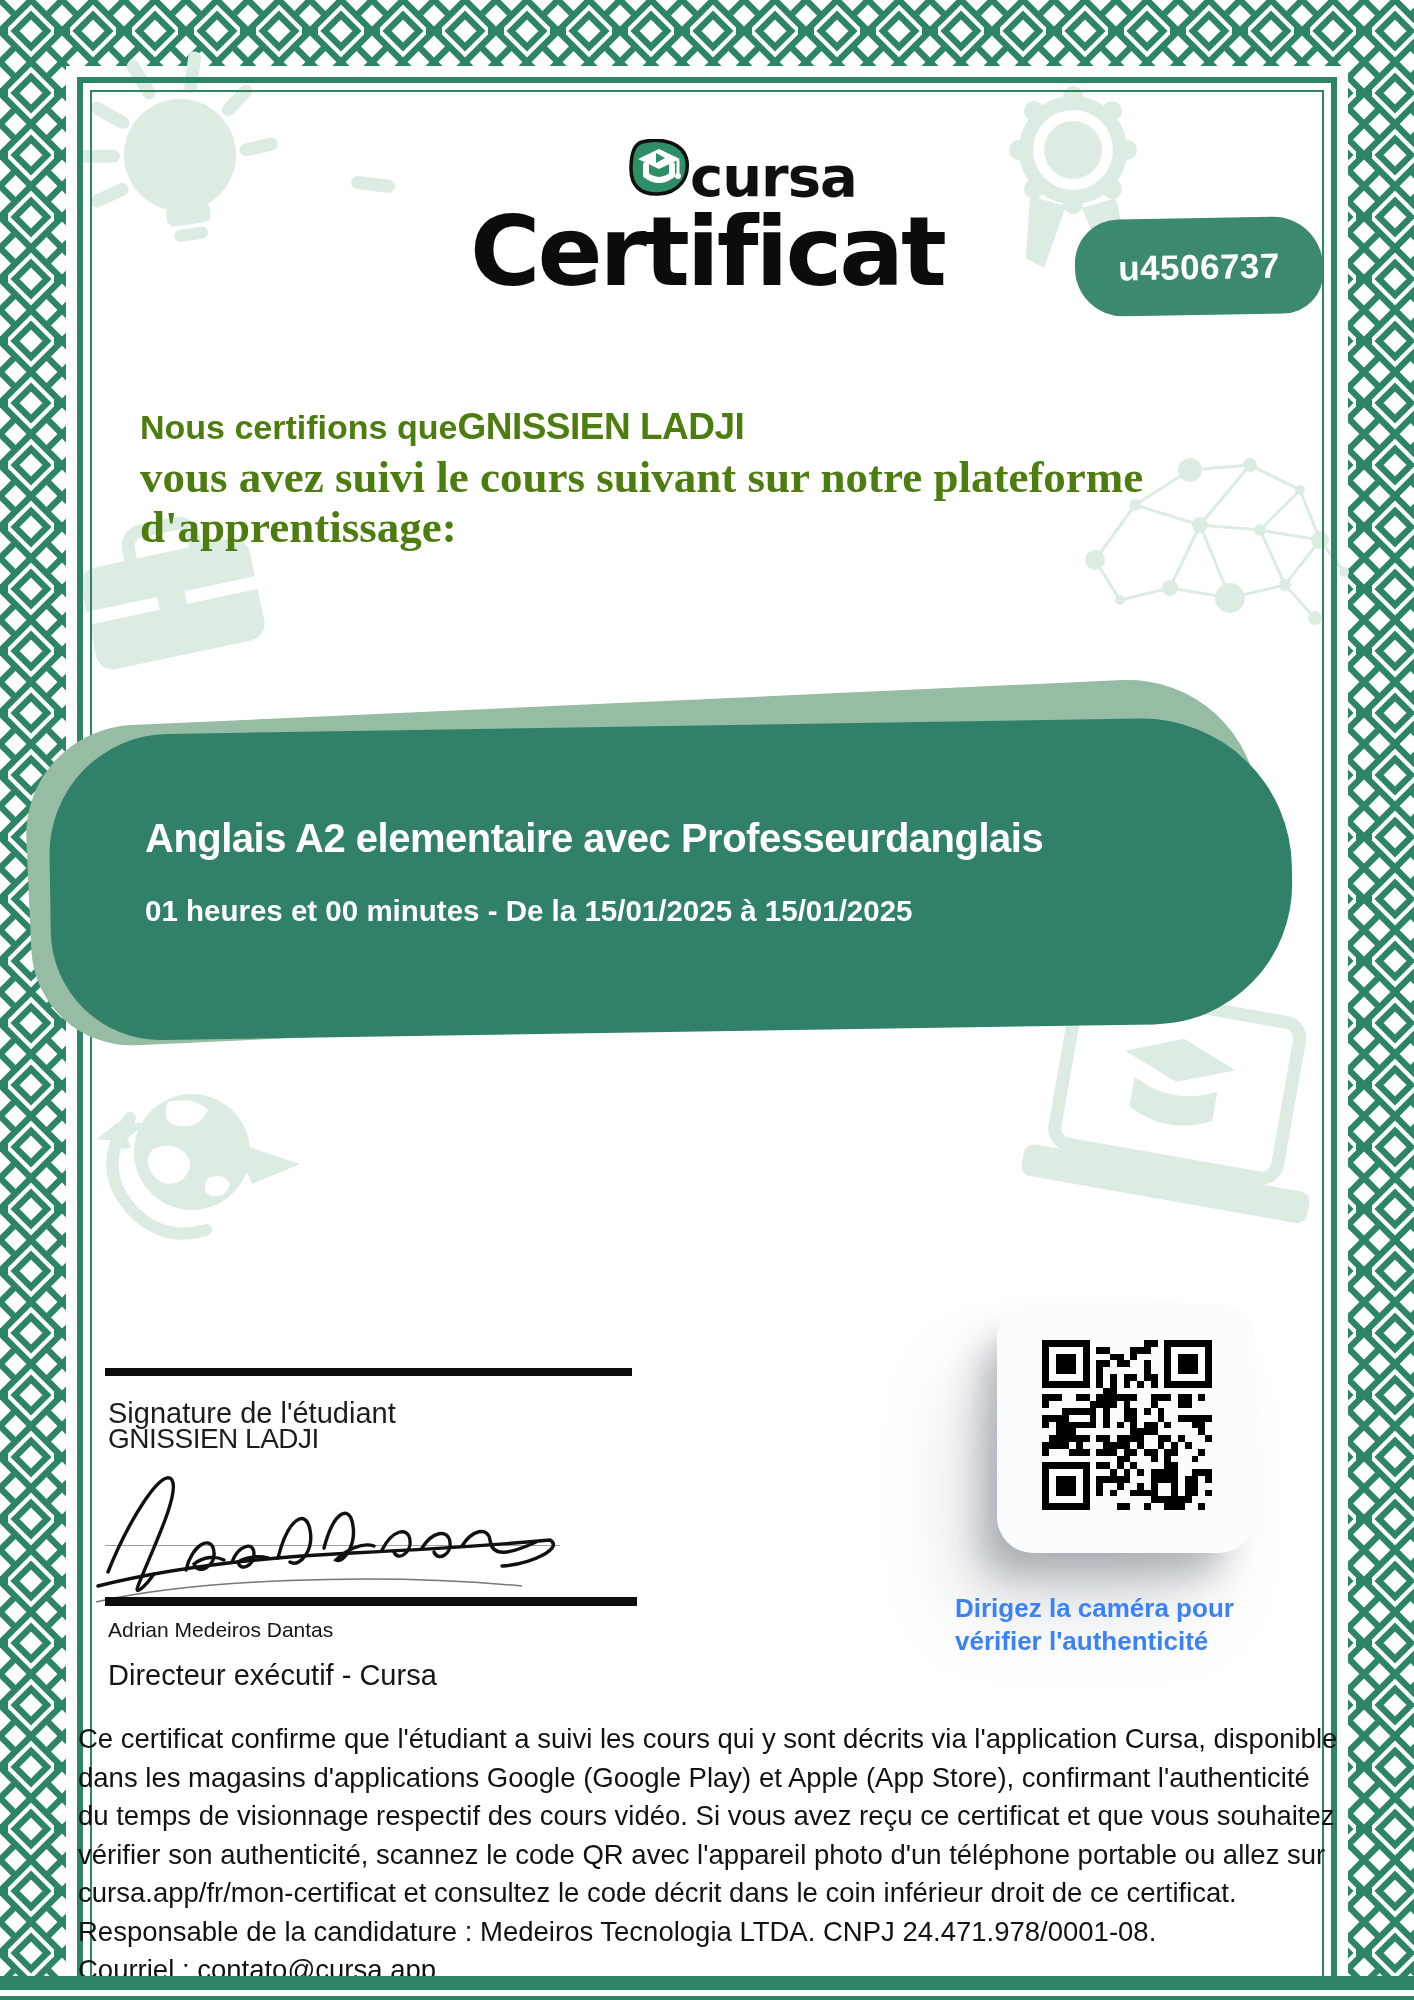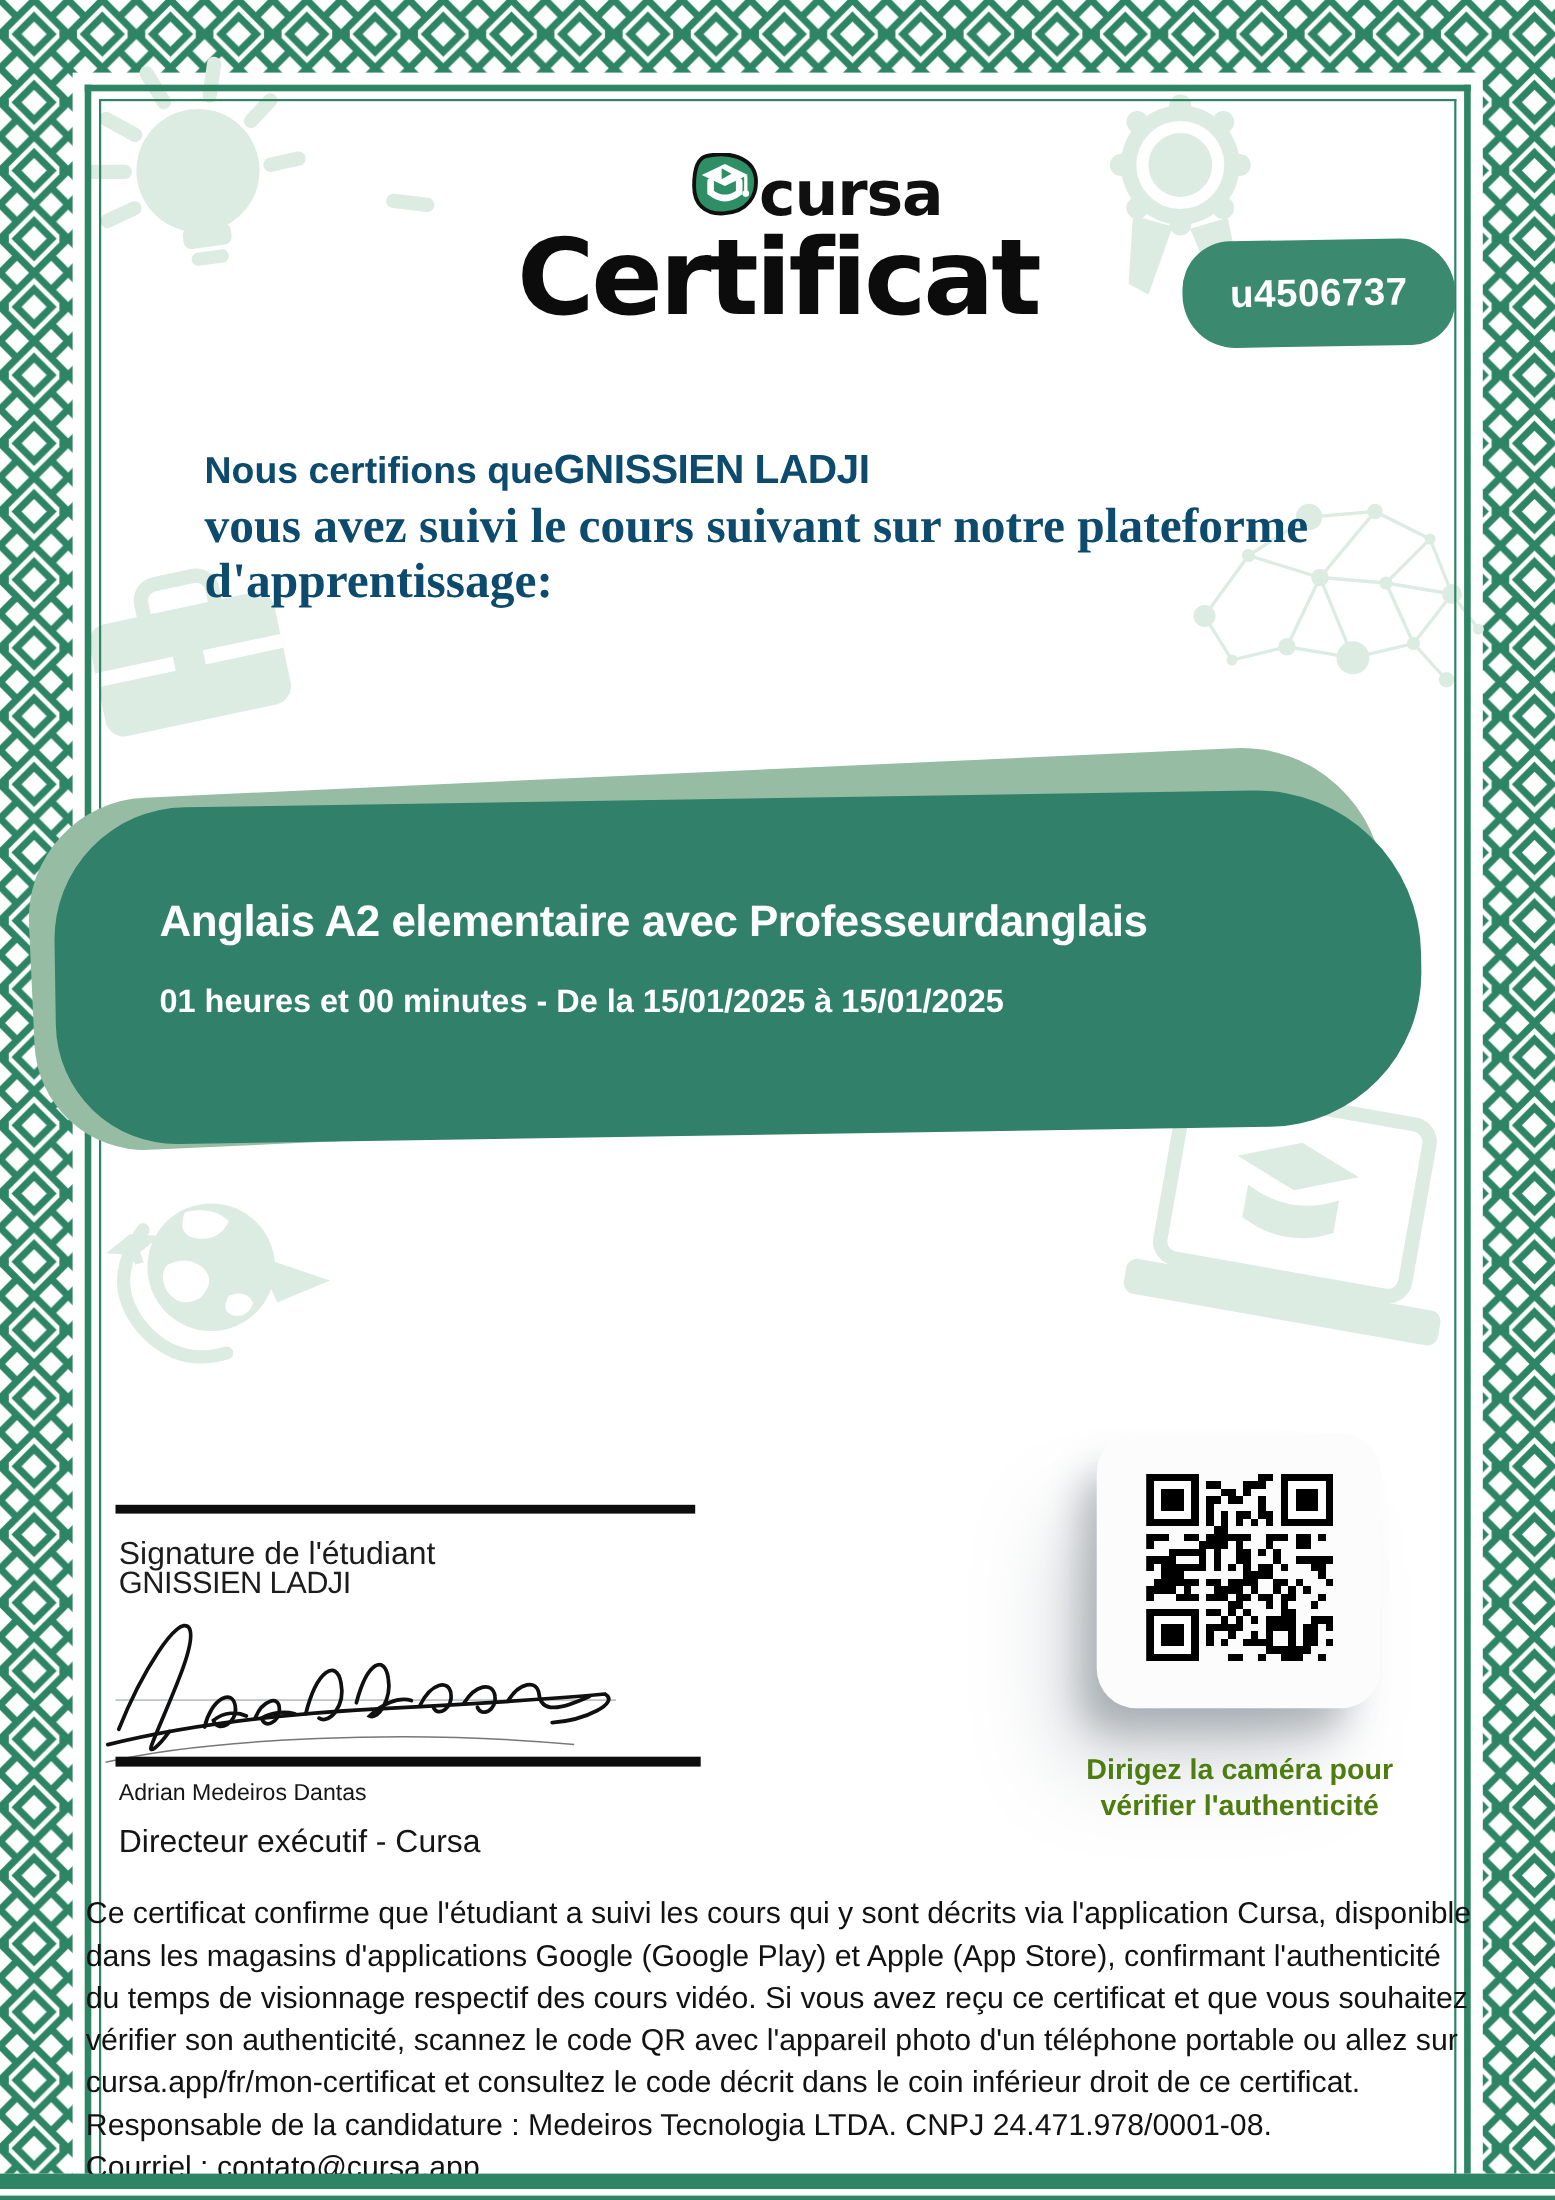--- a/index.html
+++ b/index.html
@@ -22,21 +22,21 @@
   .wordmark{left:690px;top:144px;font-size:56px;font-weight:700;color:#101010;
     letter-spacing:-1px;font-family:"DejaVu Sans",sans-serif;}
   .main-title{left:0;top:204px;width:1414px;text-align:center;
     font-family:"DejaVu Sans",sans-serif;font-weight:800;font-size:96px;
     letter-spacing:-3px;color:#0c0c0c;line-height:1;}
   .badge{left:1075px;top:218px;width:248px;height:97px;background:#3b8a70;
     border-radius:44px 50px 40px 48px;transform:rotate(-1deg);
     color:#ffffff;font-size:35px;font-weight:700;text-align:center;line-height:97px;letter-spacing:.5px;}
 
   
-  .intro{left:140px;top:402px;width:1160px;color:#0c4a6e;line-height:50px;margin-left:46px;}
+  .intro{left:140px;top:402px;width:1160px;color:#4d7c0f;line-height:50px;}
   .intro .l1{font-size:34px;font-weight:700;}
   .intro .student{font-size:37px;font-weight:700;letter-spacing:-.5px;}
   .intro .l2{font-size:45px;font-weight:700;font-family:Liberation Serif, serif;}
 
   
   .banner-under{left:28px;top:702px;width:1232px;height:320px;background:#97bca4;
     border-radius:110px 130px 120px 100px;transform:rotate(-2.6deg);}
   .banner{left:50px;top:726px;width:1242px;height:306px;background:#31806a;
     border-radius:120px 150px 140px 110px;transform:rotate(-0.9deg);}
   .course-title{left:145px;top:816px;width:1100px;color:#fff;font-size:40px;font-weight:700;letter-spacing:-.5px;}
@@ -50,21 +50,21 @@
   .sig-label{left:108px;top:1381px;font-size:29px;color:#1c1c1c;margin-top:16px;}
   .sig-student{left:108px;top:1423px;font-size:28px;color:#1c1c1c;letter-spacing:-.5px;}
   .sig-name{left:108px;top:1618px;font-size:21px;color:#151515;}
   .sig-title{left:108px;top:1659px;font-size:29px;color:#151515;}
   .sig-scrawl{left:92px;top:1452px;}
 
   
   .qr-card{left:997px;top:1303px;width:258px;height:250px;background:#fcfcfd;border-radius:36px;
     box-shadow:-22px 28px 34px -8px rgba(105,115,125,.45), -45px 65px 80px -12px rgba(120,130,140,.28);}
   .qr-card svg{position:absolute;left:45px;top:37px;}
-  .qr-caption{left:955px;top:1592px;width:344px;text-align:center;color:#4d7c0f;
+  .qr-caption{left:955px;top:1592px;width:344px;color:#3b82f6;
     font-size:26px;font-weight:700;line-height:33px;}
 
   
   .footer{left:78px;top:1720px;width:1262px;color:#121212;font-size:27.5px;line-height:38.5px;}
 </style>
 </head>
 <body>
 
 <div class="cert">
 

